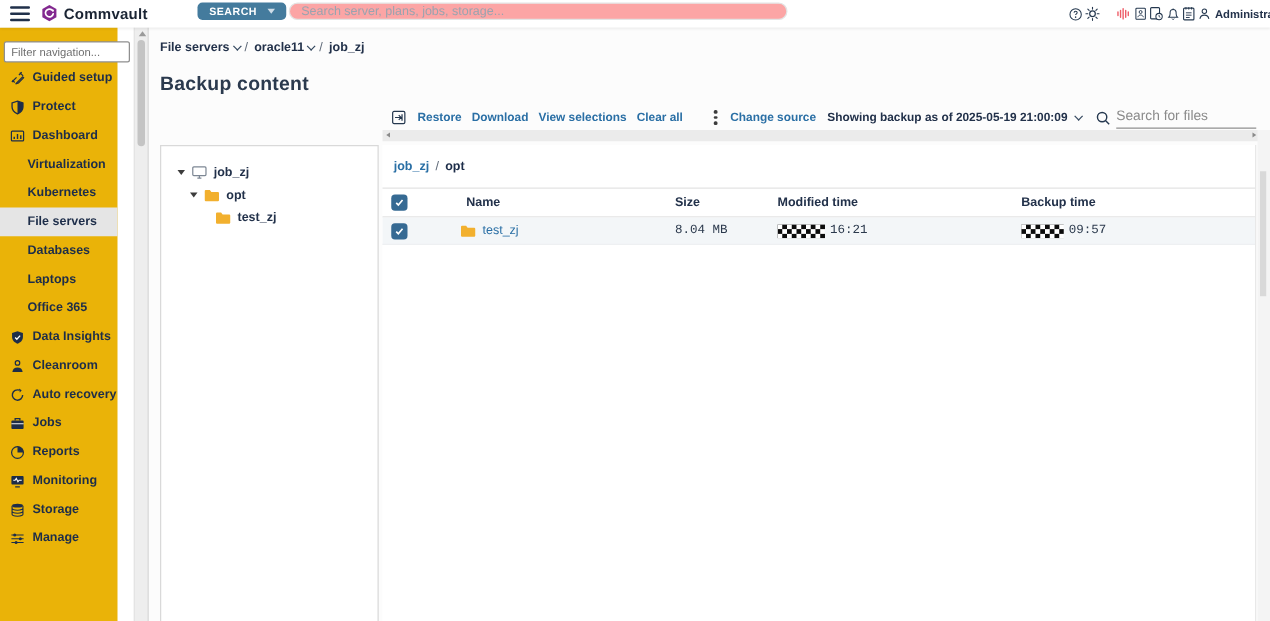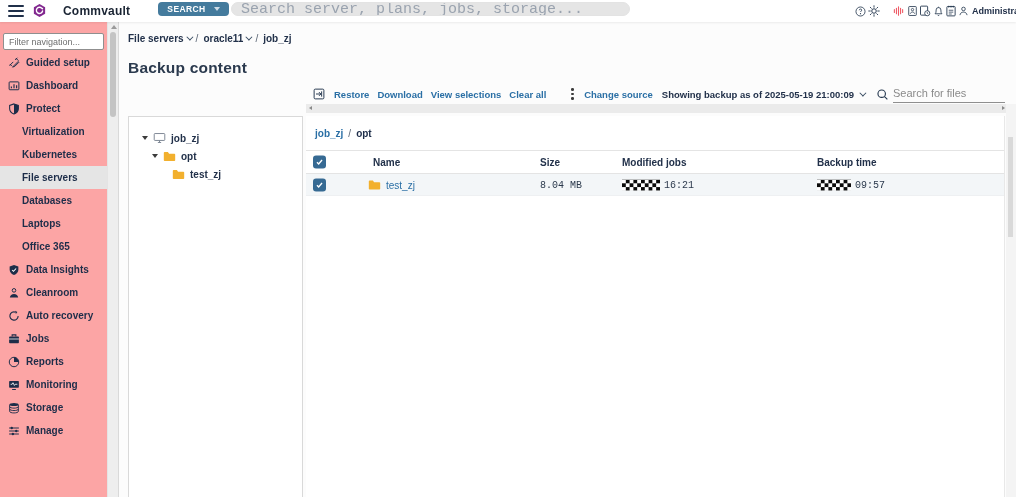--- a/index.html
+++ b/index.html
@@ -4,32 +4,32 @@
 <style>
 * { margin:0; padding:0; box-sizing:border-box; }
 html,body { width:1016px; height:497px; overflow:hidden; }
 body { font-family:"Liberation Sans",sans-serif; color:#1d2d49; background:#fff; position:relative; }
 .icon-svg { display:block; }
 
 
 .topbar { position:absolute; top:0; left:0; width:1016px; height:22px; background:#fff; z-index:10; box-shadow:0 1px 2px rgba(0,0,0,.07); }
 .hamburger { position:absolute; left:8px; top:5px; width:16px; height:12px; display:flex; flex-direction:column; justify-content:space-between; cursor:pointer; }
 .hamburger span { display:block; height:2px; background:#20304a; border-radius:1px; }
-.logo { position:absolute; left:32px; top:3px; display:flex; align-items:center; gap:16px; }
+.logo { position:absolute; left:32px; top:3px; display:flex; align-items:center; gap:4px; }
 .logo-text { font-size:12px; font-weight:700; color:#1a2433; letter-spacing:.2px; }
 .search-btn { position:absolute; left:158px; top:2px; width:71px; height:14px; background:#447b9d; border:none; border-radius:4px; color:#fff; font-size:8.5px; font-weight:700; font-family:inherit; display:flex; align-items:center; justify-content:center; gap:8px; letter-spacing:.4px; cursor:pointer; }
 .search-btn .tri { width:0; height:0; border-left:3.5px solid transparent; border-right:3.5px solid transparent; border-top:4px solid #cfdde8; }
-.global-search { position:absolute; left:231px; top:2px; width:399px; height:14px; border:1px solid #e3e3e3; border-radius:8px; font-size:15px; font-family:Liberation Mono, monospace; padding:0 9px; color:#333; background:#e5e5e5; }
+.global-search { position:absolute; left:231px; top:2px; width:399px; height:14px; border:1px solid #e3e3e3; border-radius:8px; font-size:10px; font-family:Liberation Sans, sans-serif; padding:0 9px; color:#333; background:#fca5a5; }
 .global-search::placeholder { color:#9aa3af; }
 .topbar-right { position:absolute; left:855px; top:0; height:22px; display:flex; align-items:center; }
 .tb-icon { display:flex; align-items:center; justify-content:center; cursor:pointer; color:#25384f; }
 .user-name { font-size:9px; font-weight:600; color:#22314a; margin-left:3px; white-space:nowrap; }
 
 
-.sidebar { position:absolute; top:22px; left:0; width:107px; bottom:0; background:#fca5a5; z-index:2; }
+.sidebar { position:absolute; top:22px; left:0; width:94px; bottom:0; background:#eab308; z-index:2; }
 .filter-input { position:absolute; top:11px; left:3px; width:101px; height:17px; border:1px solid #8f8f8f; border-radius:2px; font-size:9px; font-family:inherit; padding:0 5px; color:#555; }
 .filter-input::placeholder { color:#6f6f6f; }
 .nav { position:absolute; top:29px; left:0; right:0; }
 .nav-item { height:23px; display:flex; align-items:center; gap:6px; font-size:10px; font-weight:700; color:#1d2d49; padding-left:7px; cursor:pointer; }
 .nav-item .nicon { width:13px; height:13px; flex:none; display:flex; align-items:center; justify-content:center; }
 .nav-item.indent { padding-left:22px; }
 .nav-item.active { background:#e5e5e5; }
 .sidebar-scroll { position:absolute; top:22px; left:107px; width:12px; bottom:0; background:#eeeeee; border-left:1px solid #e4e4e4; border-right:1px solid #d9d9d9; z-index:2; }
 .sidebar-scroll .arrow-up { position:absolute; top:3px; left:3px; width:0; height:0; border-left:3px solid transparent; border-right:3px solid transparent; border-bottom:4px solid #9a9a9a; }
 .sidebar-scroll .thumb { position:absolute; top:10px; left:2px; width:6px; height:85px; background:#c4c4c4; border-radius:3px; }
@@ -181,34 +181,34 @@
       <span class="nicon">
           <svg class="icon-svg" width="12" height="12" viewBox="0 0 16 16">
             <path d="M2 11.5L7 6.5M9.5 4l3-3M2.5 9.5L5 12M10.5 1.5L14 5M6 13.5l7.5-7.5 1 1L9 12.5z" fill="none" stroke="#1d2d49" stroke-width="1.3"></path>
           </svg>
         </span>
       <span>Guided setup</span>
     </div>
     <div class="nav-item">
       <span class="nicon">
           <svg class="icon-svg" width="12" height="12" viewBox="0 0 16 16">
+            <path d="M8 1.2l5.8 2v4.3c0 3.6-2.6 5.8-5.8 7.2C4.8 13.3 2.2 11.1 2.2 7.5V3.2z" fill="none" stroke="#1d2d49" stroke-width="1.4"></path>
+            <path d="M8 1.2l5.8 2v4.3c0 3.6-2.6 5.8-5.8 7.2z" fill="#1d2d49"></path>
+          </svg>
+        </span>
+      <span>Protect</span>
+    </div>
+    <div class="nav-item">
+      <span class="nicon">
+          <svg class="icon-svg" width="12" height="12" viewBox="0 0 16 16">
             <rect x="1.5" y="2.5" width="13" height="10.5" rx="1" fill="none" stroke="#1d2d49" stroke-width="1.3"></rect>
             <path d="M4.5 11V8.5M8 11V5.5M11.5 11V7" stroke="#1d2d49" stroke-width="1.5"></path>
           </svg>
         </span>
       <span>Dashboard</span>
-    </div>
-    <div class="nav-item">
-      <span class="nicon">
-          <svg class="icon-svg" width="12" height="12" viewBox="0 0 16 16">
-            <path d="M8 1.2l5.8 2v4.3c0 3.6-2.6 5.8-5.8 7.2C4.8 13.3 2.2 11.1 2.2 7.5V3.2z" fill="none" stroke="#1d2d49" stroke-width="1.4"></path>
-            <path d="M8 1.2l5.8 2v4.3c0 3.6-2.6 5.8-5.8 7.2z" fill="#1d2d49"></path>
-          </svg>
-        </span>
-      <span>Protect</span>
     </div>
     <div class="nav-item indent">
         <span>Virtualization</span>
       </div>
     <div class="nav-item indent">
         <span>Kubernetes</span>
       </div>
     <div class="nav-item indent active">
         <span>File servers</span>
       </div>
@@ -400,21 +400,21 @@
       <span>opt</span>
     </div>
     <div class="grid-header">
       <span class="col-check checkbox">
           <svg class="icon-svg" width="9" height="9" viewBox="0 0 16 16">
             <path d="M3.5 8.5l3 3 6-7" stroke="#fff" stroke-width="2.4" fill="none"></path>
           </svg>
         </span>
       <span class="col-name hdr">Name</span>
       <span class="col-size hdr">Size</span>
-      <span class="col-mod hdr">Modified jobs</span>
+      <span class="col-mod hdr">Modified time</span>
       <span class="col-back hdr">Backup time</span>
     </div>
     <div class="grid-row">
       <span class="col-check checkbox">
           <svg class="icon-svg" width="9" height="9" viewBox="0 0 16 16">
             <path d="M3.5 8.5l3 3 6-7" stroke="#fff" stroke-width="2.4" fill="none"></path>
           </svg>
         </span>
       <span class="col-name row-name name-cell">
         <svg class="icon-svg" width="13" height="11" viewBox="0 0 16 13">

